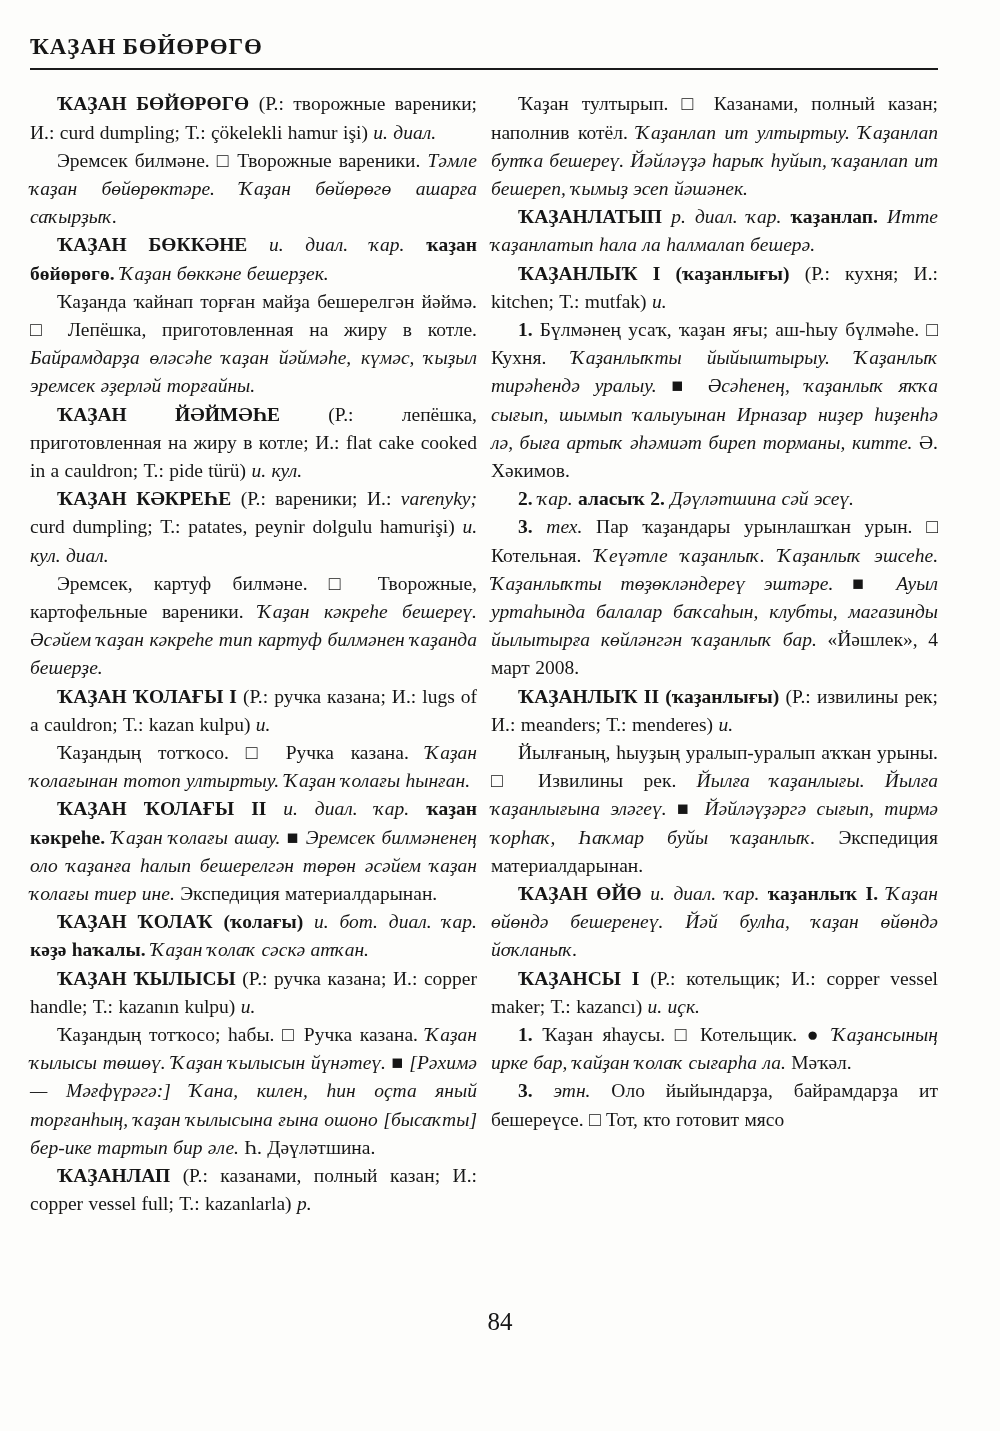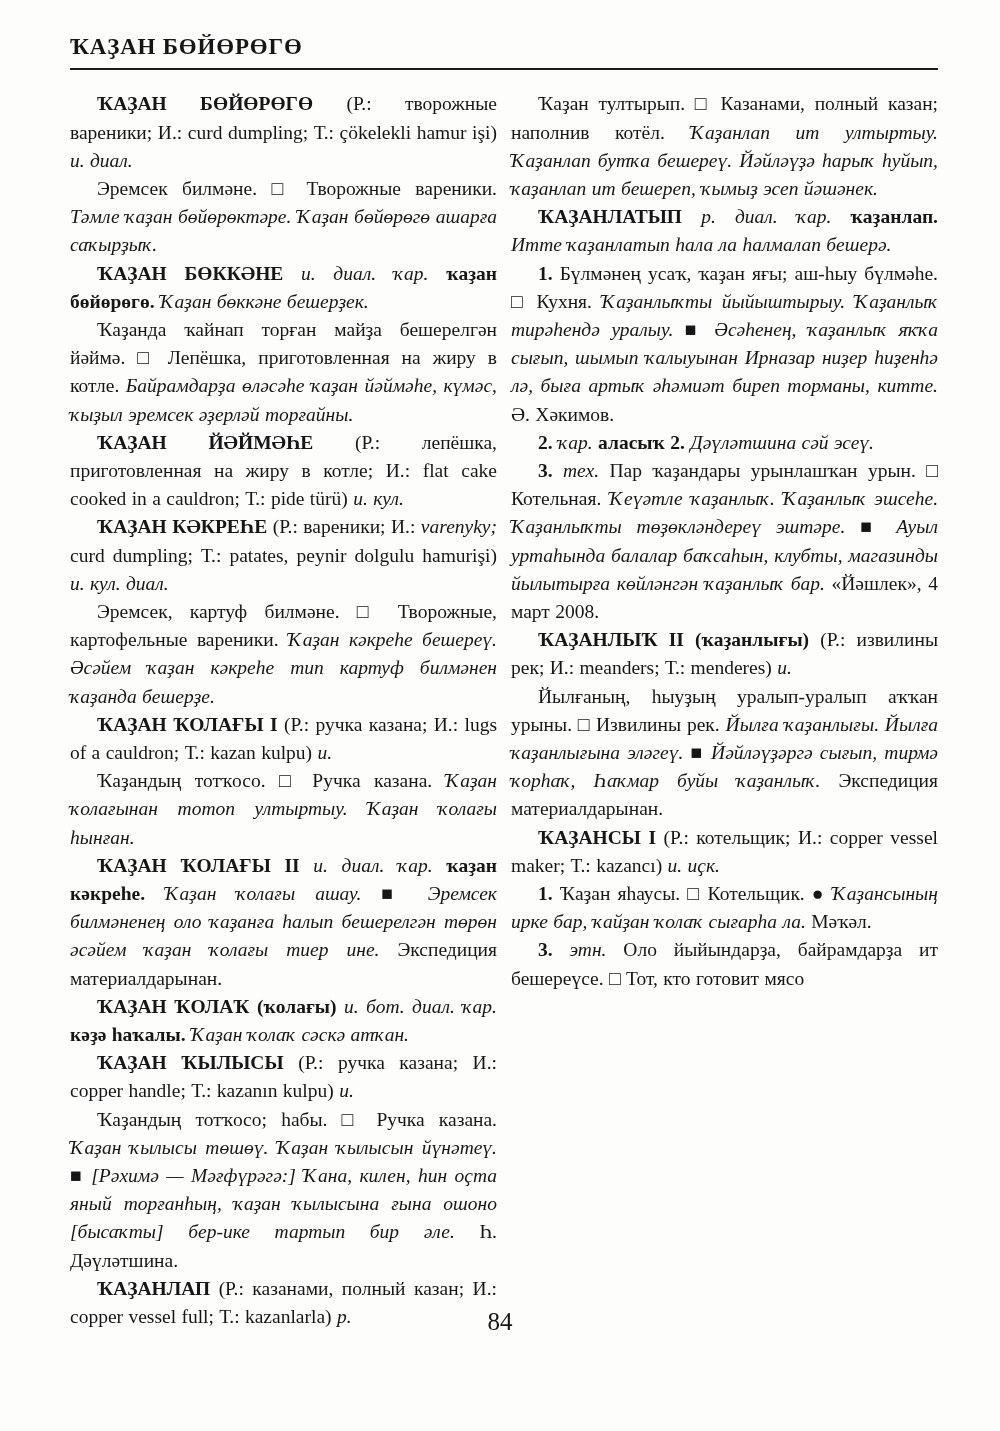--- a/index.html
+++ b/index.html
@@ -10,21 +10,21 @@
     height: 1431px;
     font-family: "Liberation Serif", "DejaVu Serif", serif;
     color: #161616;
     -webkit-font-smoothing: antialiased;
   }
   .page {
     position: relative;
     width: 1000px;
     height: 1431px;
     box-sizing: border-box;
-    padding: 34px 62px 0 70px;
+    padding: 34px 62px 0 30px;
     overflow: hidden;
   }
   .running-head {
     font-size: 23px;
     font-weight: 700;
     letter-spacing: 0.8px;
     line-height: 1.1;
   }
   .head-rule {
     margin-top: 9px;
@@ -79,25 +79,27 @@
       <p class="para"><span class="run run-n">Ҡаҙандың тотҡосо. □ Ручка казана. </span><span class="run run-i">Ҡаҙан ҡолағынан тотоп ултыртыу. Ҡаҙан ҡолағы һынған.</span></p>
       <p class="para"><span class="run run-b">ҠАҘАН ҠОЛАҒЫ II </span><span class="run run-i">и. диал. ҡар. </span><span class="run run-b">ҡаҙан кәкреһе. </span><span class="run run-i">Ҡаҙан ҡолағы ашау. </span><span class="run run-n">■ </span><span class="run run-i">Эремсек билмәненең оло ҡаҙанға һалып бешерелгән төрөн әсәйем ҡаҙан ҡолағы тиер ине. </span><span class="run run-n">Экспедиция материалдарынан.</span></p>
       <p class="para"><span class="run run-b">ҠАҘАН ҠОЛАҠ (ҡолағы) </span><span class="run run-i">и. бот. диал. ҡар. </span><span class="run run-b">кәҙә һаҡалы. </span><span class="run run-i">Ҡаҙан ҡолаҡ сәскә атҡан.</span></p>
       <p class="para"><span class="run run-b">ҠАҘАН ҠЫЛЫСЫ </span><span class="run run-n">(Р.: ручка казана; И.: copper handle; Т.: kazanın kulpu) </span><span class="run run-i">и.</span></p>
       <p class="para"><span class="run run-n">Ҡаҙандың тотҡосо; һабы. □ Ручка казана. </span><span class="run run-i">Ҡаҙан ҡылысы төшөү. Ҡаҙан ҡылысын йүнәтеү. </span><span class="run run-n">■ </span><span class="run run-i">[Рәхимә — Мәғфүрәгә:] Ҡана, килен, һин оҫта яный торғанһың, ҡаҙан ҡылысына ғына ошоно [бысаҡты] бер-ике тартып бир әле. </span><span class="run run-n">Һ. Дәүләтшина.</span></p>
       <p class="para"><span class="run run-b">ҠАҘАНЛАП </span><span class="run run-n">(Р.: казанами, полный казан; И.: copper vessel full; Т.: kazanlarla) </span><span class="run run-i">р.</span></p>
     </div>
     <div class="col">
       <p class="para"><span class="run run-n">Ҡаҙан тултырып. □ Казанами, полный казан; наполнив котёл. </span><span class="run run-i">Ҡаҙанлап ит ултыртыу. Ҡаҙанлап бутҡа бешереү. Йәйләүҙә һарыҡ һуйып, ҡаҙанлап ит бешереп, ҡымыҙ эсеп йәшәнек.</span></p>
       <p class="para"><span class="run run-b">ҠАҘАНЛАТЫП </span><span class="run run-i">р. диал. ҡар. </span><span class="run run-b">ҡаҙанлап. </span><span class="run run-i">Итте ҡаҙанлатып һала ла һалмалап бешерә.</span></p>
+      <p class="para"><span class="run run-b">ҠАҘАНЛЫҠ I (ҡаҙанлығы) </span><span class="run run-n">(Р.: кухня; И.: kitchen; Т.: mutfak) </span><span class="run run-i">и.</span></p>
       <p class="para"><span class="run run-b">1. </span><span class="run run-n">Бүлмәнең усаҡ, ҡаҙан яғы; аш-һыу бүлмәһе. □ Кухня. </span><span class="run run-i">Ҡаҙанлыҡты йыйыштырыу. Ҡаҙанлыҡ тирәһендә уралыу. </span><span class="run run-n">■ </span><span class="run run-i">Әсәһенең, ҡаҙанлыҡ яҡҡа сығып, шымып ҡалыуынан Ирназар ниҙер һиҙенһә лә, быға артыҡ әһәмиәт биреп торманы, китте. </span><span class="run run-n">Ә. Хәкимов.</span></p>
       <p class="para"><span class="run run-b">2. </span><span class="run run-i">ҡар. </span><span class="run run-b">аласыҡ 2. </span><span class="run run-i">Дәүләтшина сәй эсеү.</span></p>
       <p class="para"><span class="run run-b">3. </span><span class="run run-i">тех. </span><span class="run run-n">Пар ҡаҙандары урынлашҡан урын. □ Котельная. </span><span class="run run-i">Ҡеүәтле ҡаҙанлыҡ. Ҡаҙанлыҡ эшсеһе. Ҡаҙанлыҡты төҙөкләндереү эштәре. </span><span class="run run-n">■ </span><span class="run run-i">Ауыл уртаһында балалар баҡсаһын, клубты, магазинды йылытырға көйләнгән ҡаҙанлыҡ бар. </span><span class="run run-n">«Йәшлек», 4 март 2008.</span></p>
       <p class="para"><span class="run run-b">ҠАҘАНЛЫҠ II (ҡаҙанлығы) </span><span class="run run-n">(Р.: извилины рек; И.: meanders; Т.: menderes) </span><span class="run run-i">и.</span></p>
       <p class="para"><span class="run run-n">Йылғаның, һыуҙың уралып-уралып аҡҡан урыны. □ Извилины рек. </span><span class="run run-i">Йылға ҡаҙанлығы. Йылға ҡаҙанлығына эләгеү. </span><span class="run run-n">■ </span><span class="run run-i">Йәйләүҙәргә сығып, тирмә ҡорһаҡ, Һаҡмар буйы ҡаҙанлыҡ. </span><span class="run run-n">Экспедиция материалдарынан.</span></p>
+      <p class="para"><span class="run run-b">ҠАҘАН ӨЙӨ </span><span class="run run-i">и. диал. ҡар. </span><span class="run run-b">ҡаҙанлыҡ I. </span><span class="run run-i">Ҡаҙан өйөндә бешеренеү. Йәй булһа, ҡаҙан өйөндә йоҡланыҡ.</span></p>
       <p class="para"><span class="run run-b">ҠАҘАНСЫ I </span><span class="run run-n">(Р.: котельщик; И.: copper vessel maker; Т.: kazancı) </span><span class="run run-i">и. иҫк.</span></p>
       <p class="para"><span class="run run-b">1. </span><span class="run run-n">Ҡаҙан яһаусы. □ Котельщик. ● </span><span class="run run-i">Ҡаҙансының ирке бар, ҡайҙан ҡолаҡ сығарһа ла. </span><span class="run run-n">Мәҡәл.</span></p>
       <p class="para"><span class="run run-b">3. </span><span class="run run-i">этн. </span><span class="run run-n">Оло йыйындарҙа, байрамдарҙа ит бешереүсе. □ Тот, кто готовит мясо</span></p>
     </div>
   </div>
 
   <div class="page-number">84</div>
 </div>
 
 </body></html>

